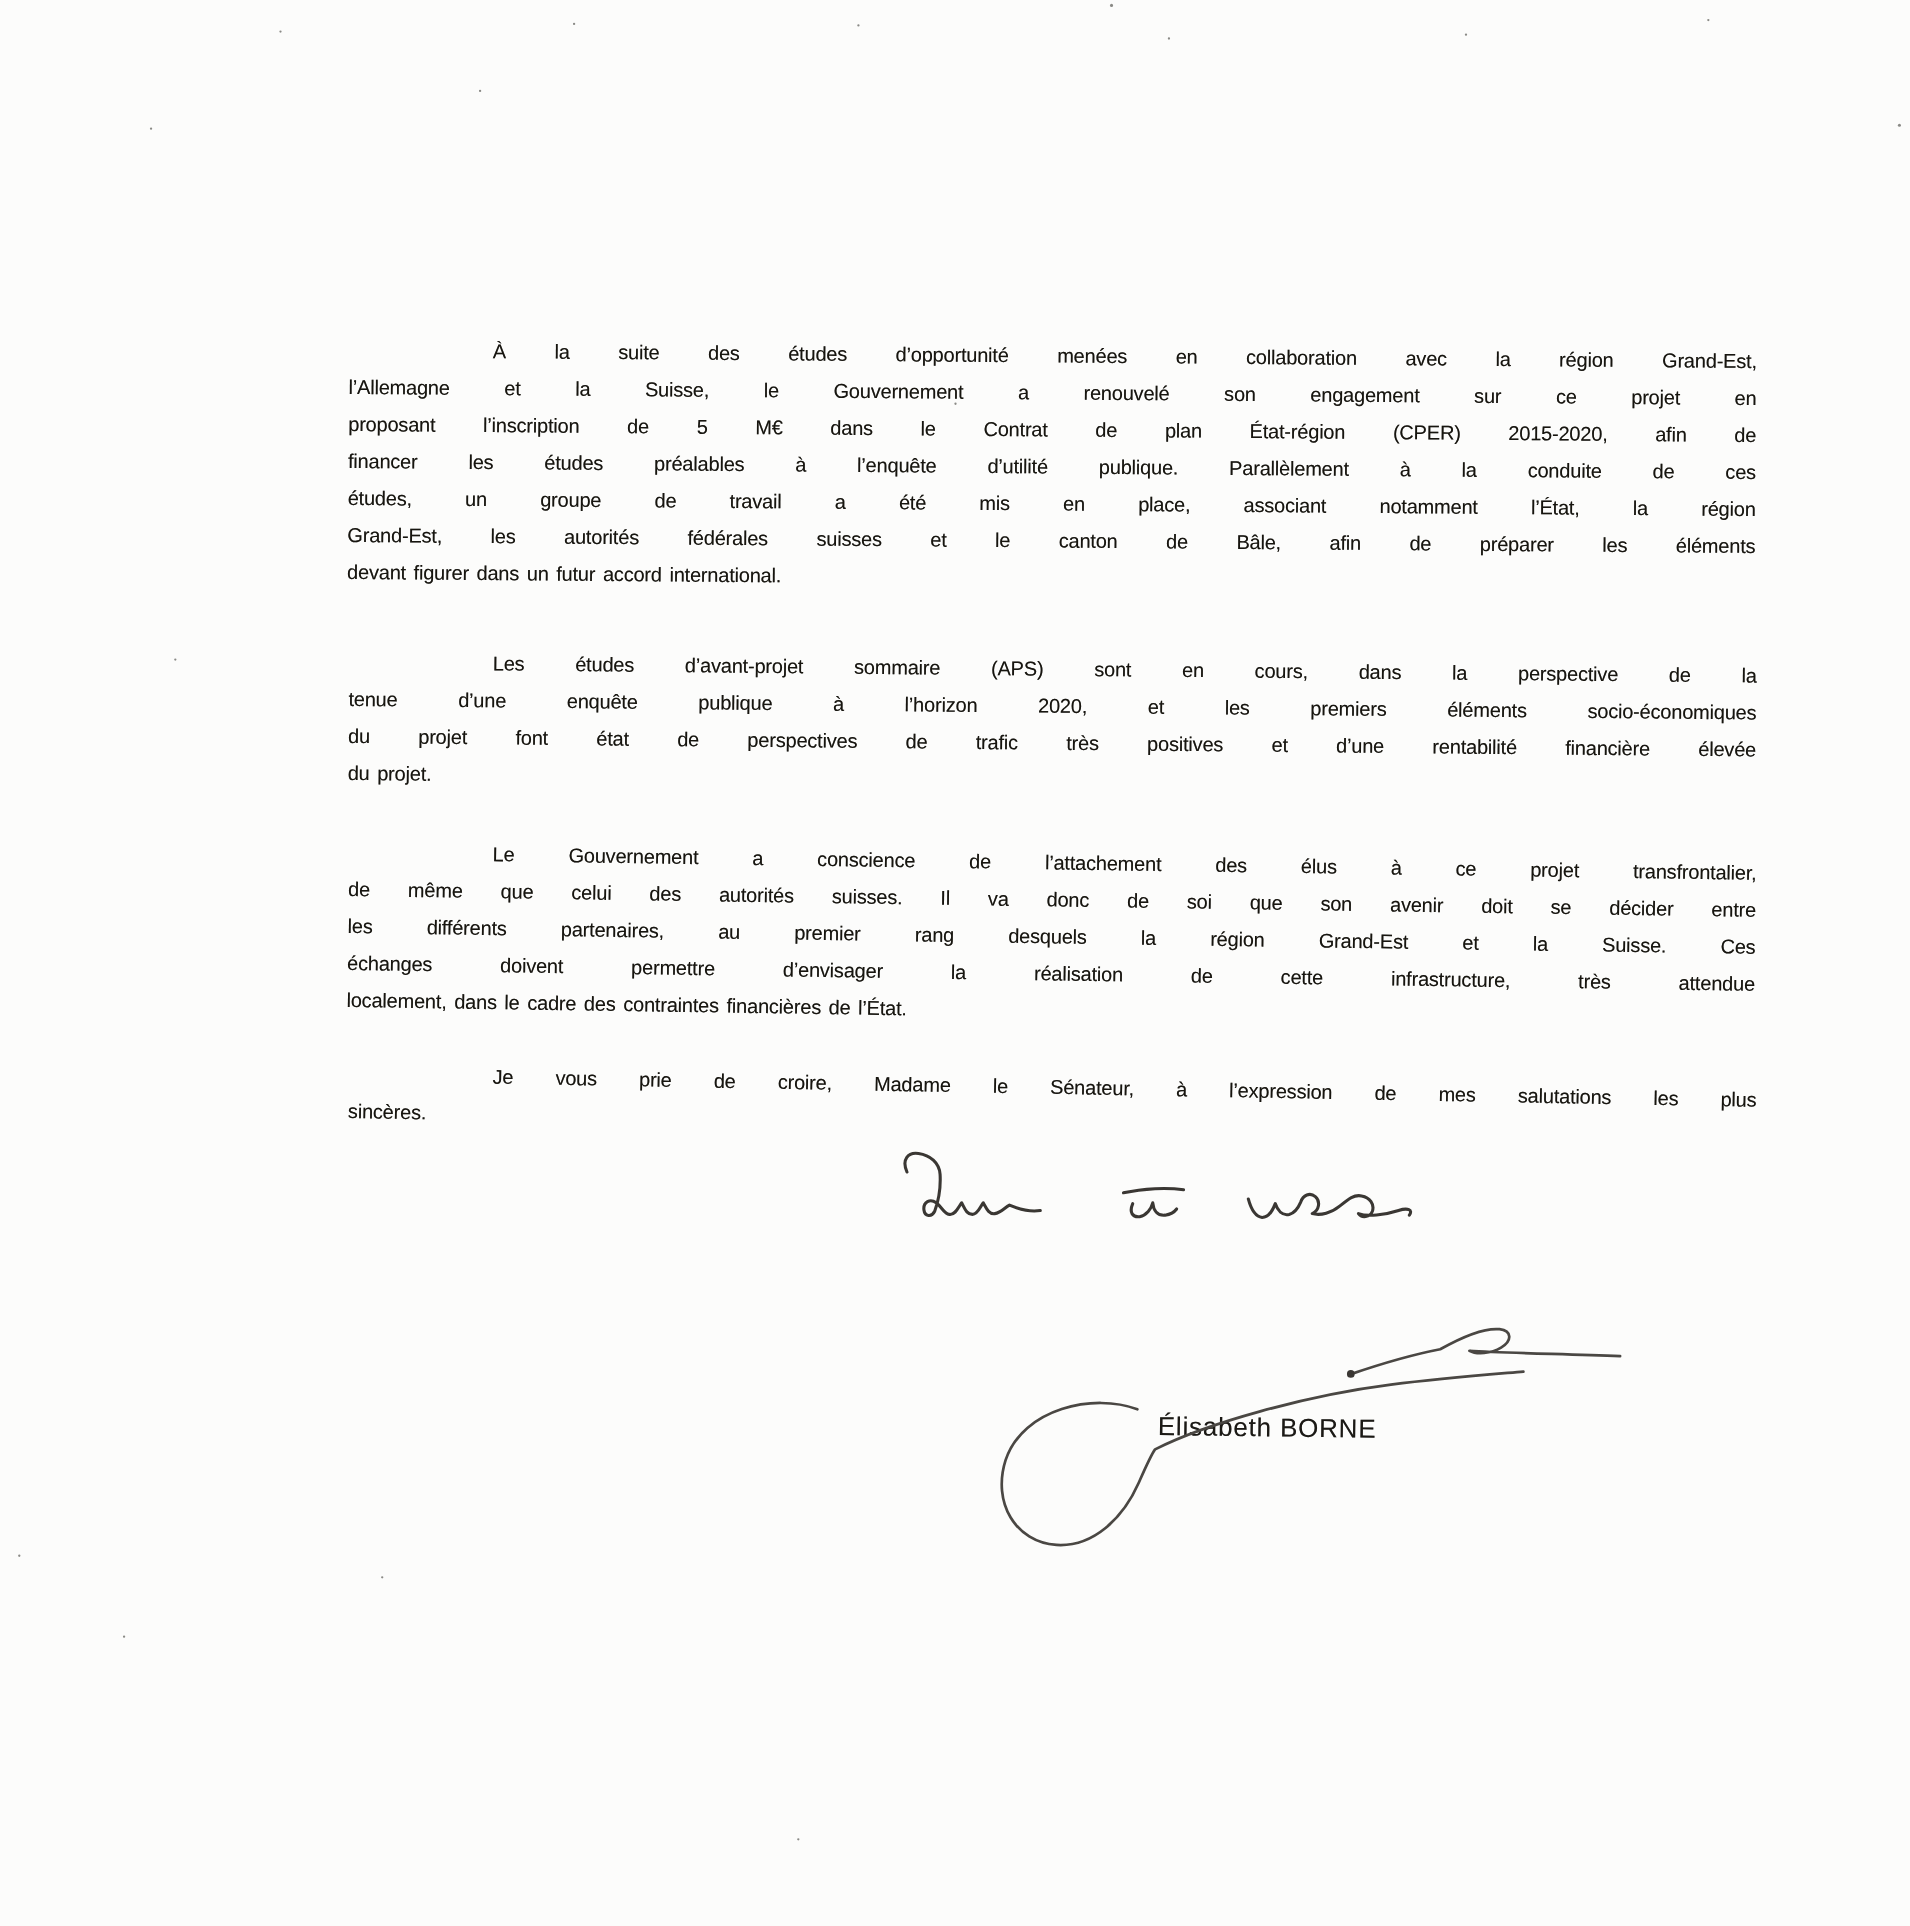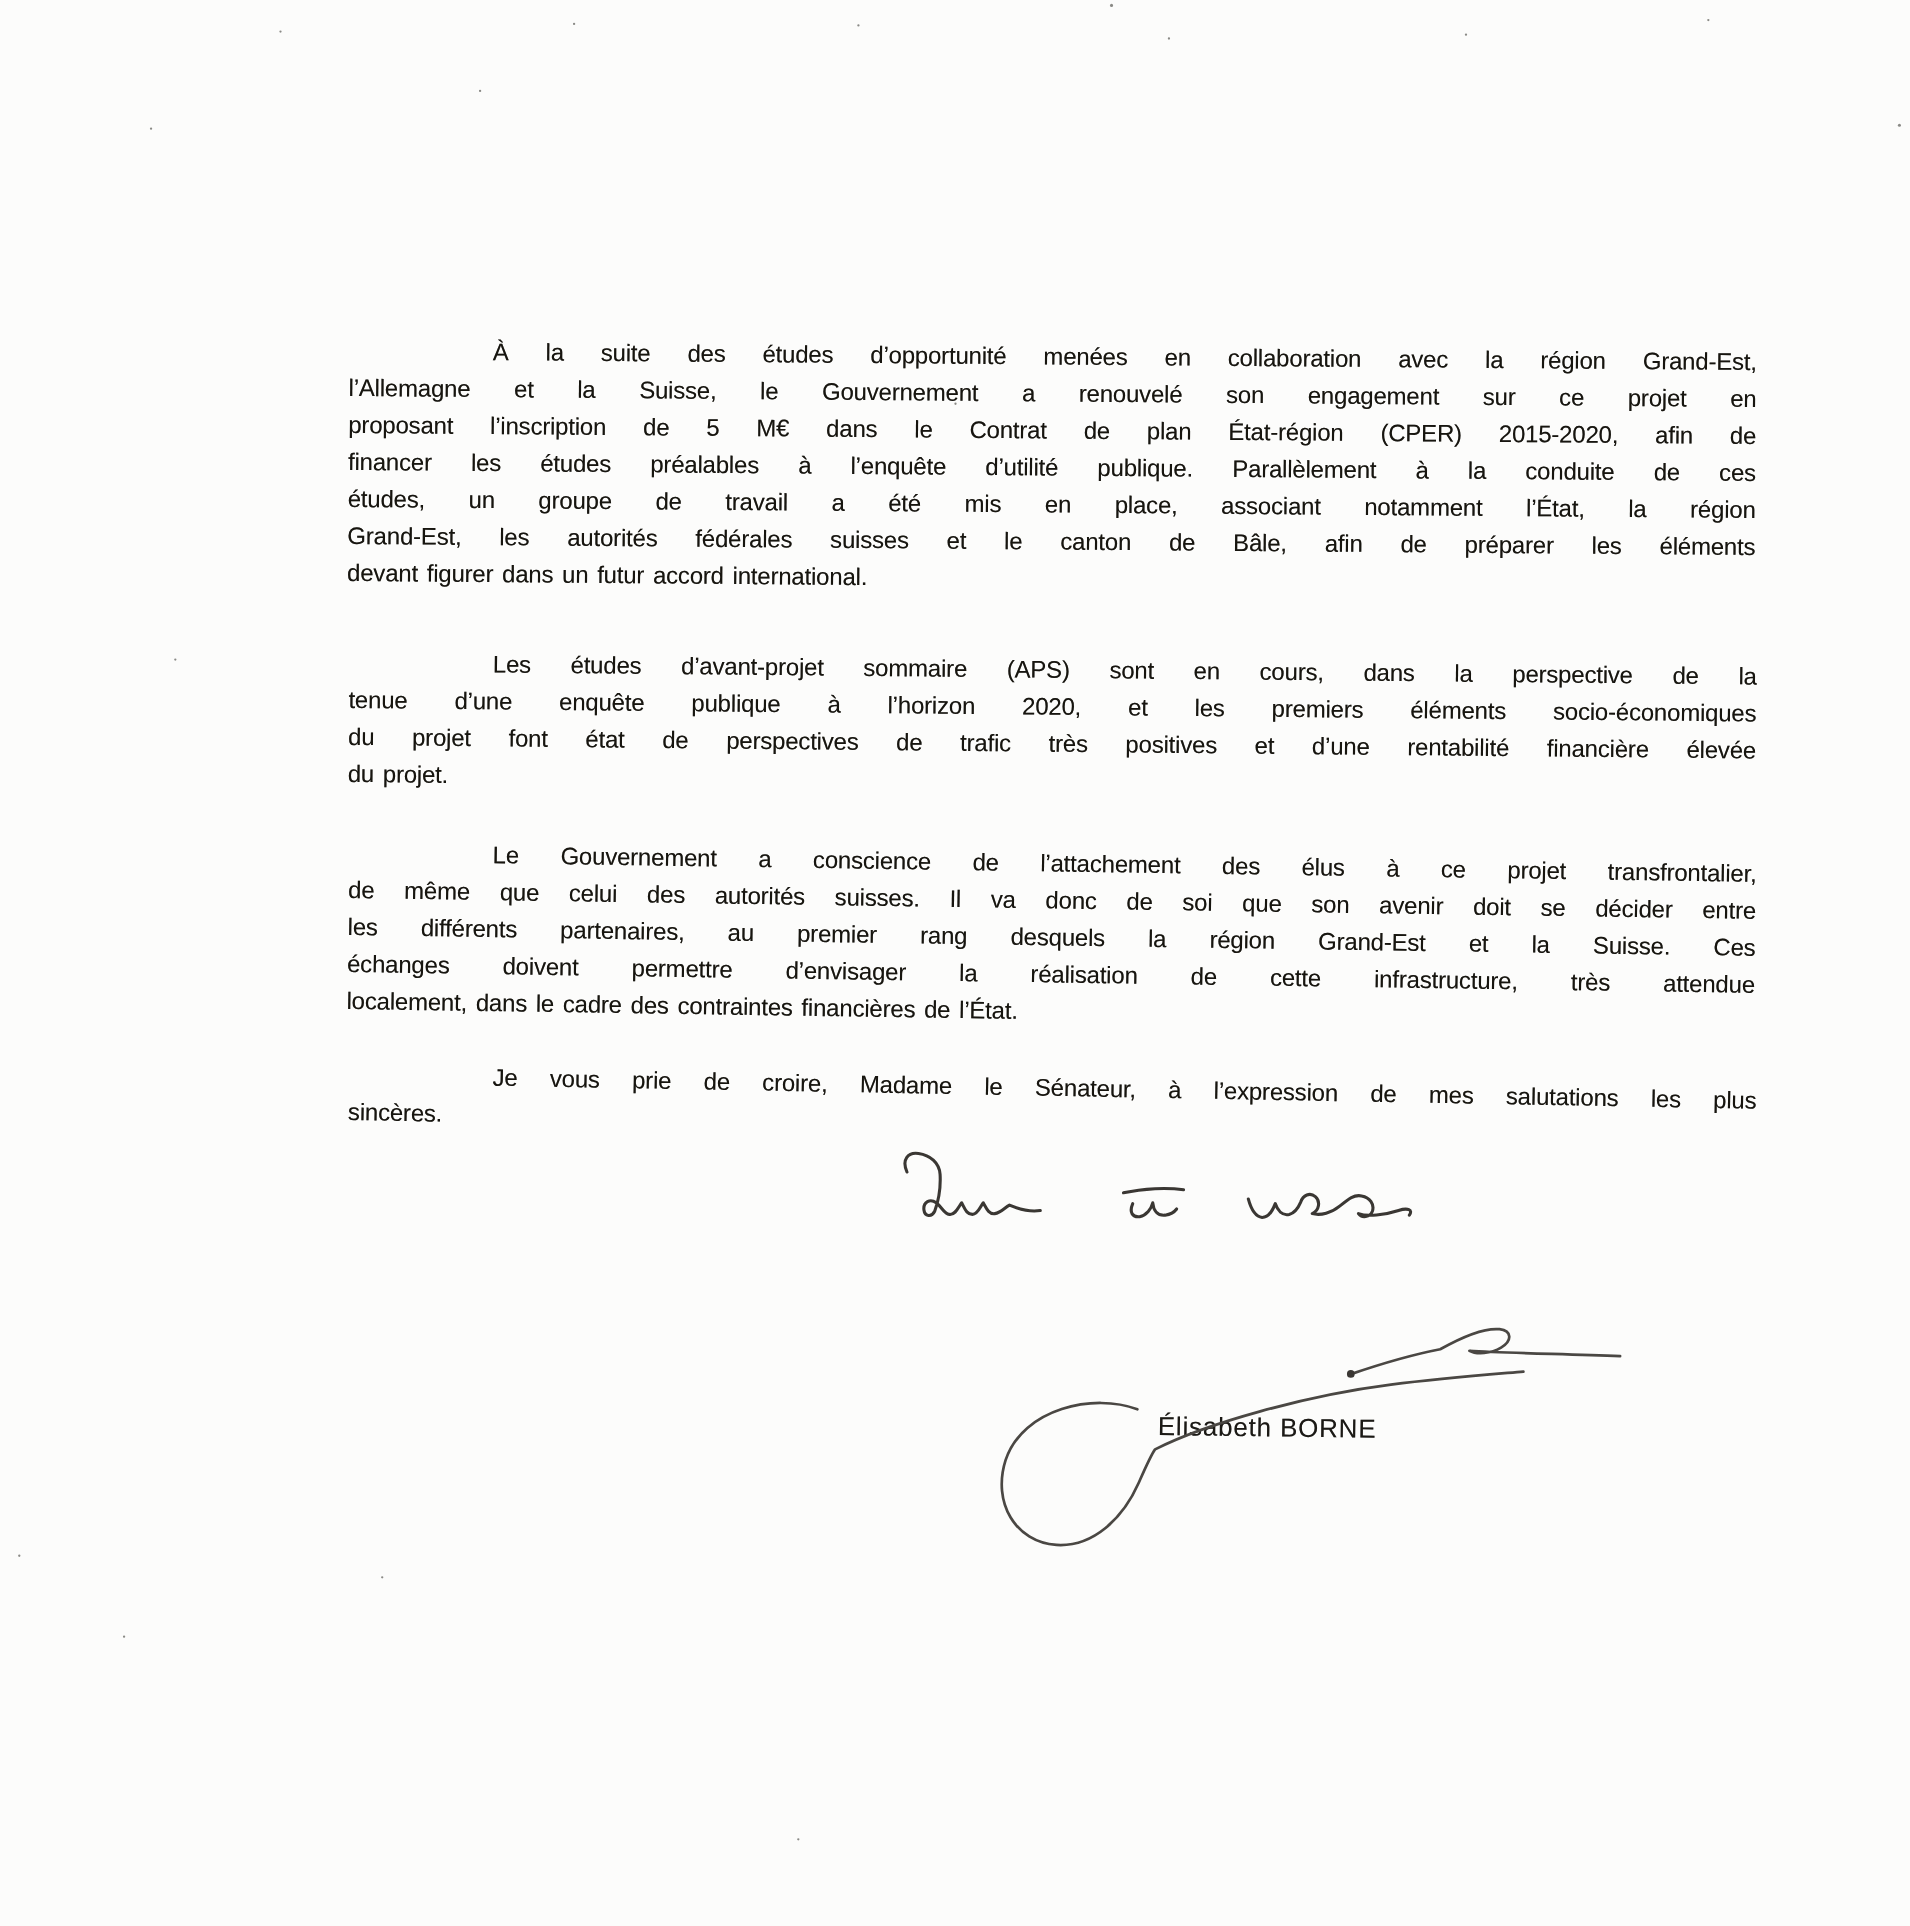--- a/index.html
+++ b/index.html
@@ -12,21 +12,21 @@
     position: relative;
     width: 1911px; height: 2700px;
     background: #fcfcfb;
     overflow: hidden;
   }
   
   .letter-body {
     position: absolute;
     left: 349px; top: 332px;
     width: 1408px;
-    font-size: 24px;
+    font-size: 20px;
     line-height: 37px;
     color: #17150f;
     letter-spacing: -0.2px;
     word-spacing: 2.3px;
     text-shadow: 0 0 0.4px rgba(10,10,10,0.45);
   }
   .para { transform-origin: 0 0; }
   .para-1 { transform: rotate(0.45deg); }
   .para-2 { margin-top: 53px; transform: rotate(0.55deg); }
   .para-3 { margin-top: 42px; transform: rotate(0.85deg); }

